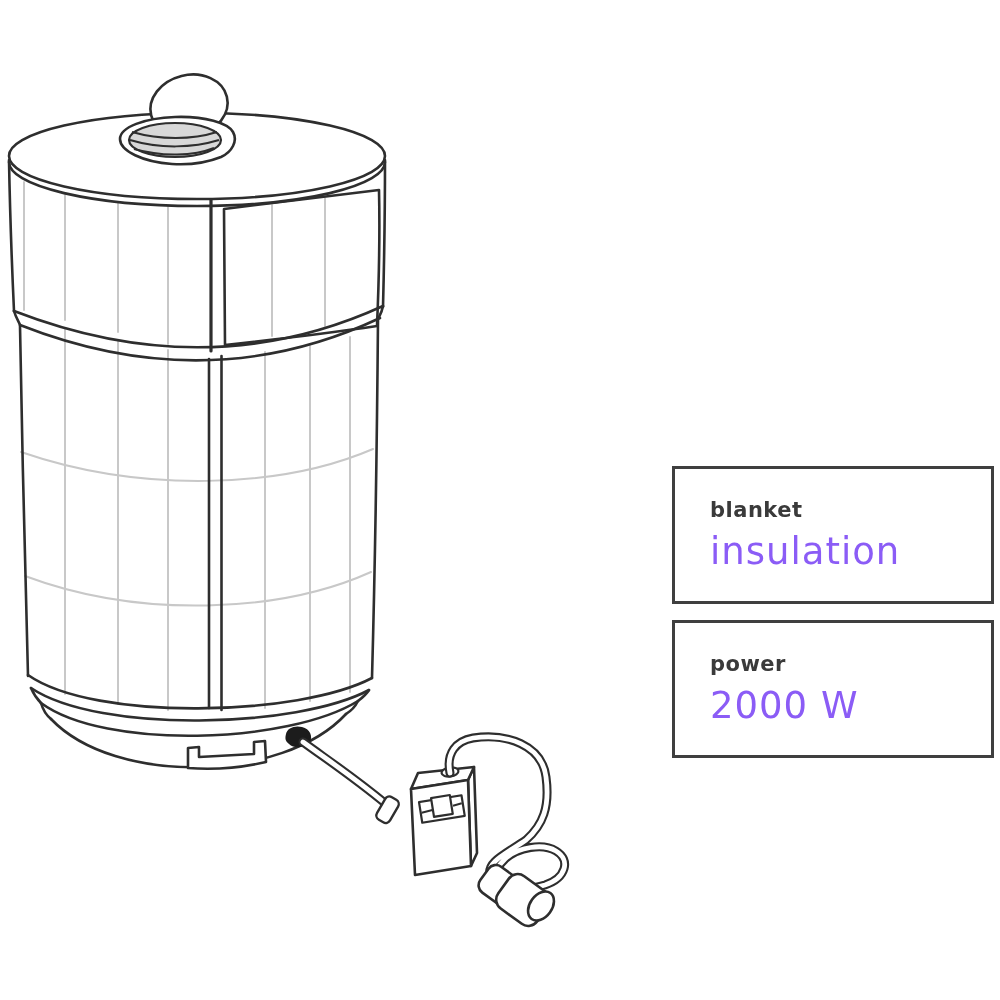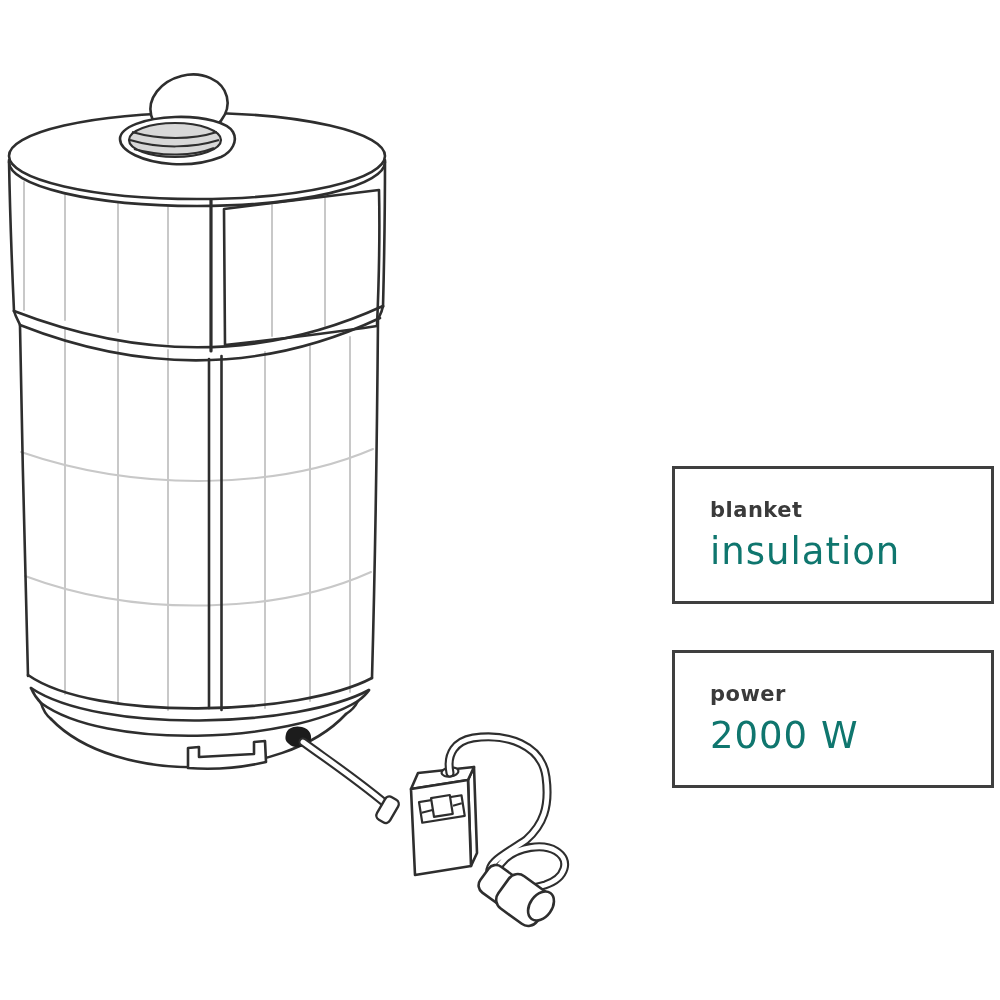--- a/index.html
+++ b/index.html
@@ -6,27 +6,27 @@
   body{width:1000px;height:1000px;position:relative;overflow:hidden;
        font-family:"DejaVu Sans","Liberation Sans",sans-serif;}
   .stage{position:absolute;inset:0;}
   svg{position:absolute;left:0;top:0;}
   .spec-card{
     position:absolute;left:672px;width:322px;height:138px;
     border:3px solid #3f3f3f;background:#ffffff;box-sizing:border-box;
     padding:28px 0 0 35px;
   }
   .spec-card.card-1{top:466px;}
-  .spec-card.card-2{top:650px;}
+  .spec-card.card-2{top:620px;}
   .spec-label{
     font-size:21px;font-weight:600;color:#3a3a3a;letter-spacing:0.5px;
     line-height:1.25;display:block;
   }
   .spec-value{
-    font-size:37px;font-weight:400;color:#0f766e;letter-spacing:1px;
+    font-size:37px;font-weight:400;color:#8b5cf6;letter-spacing:1px;
     line-height:1.2;display:block;margin-top:7px;
   }
 </style>
 </head>
 <body>
 
 <div class="stage">
 
   <svg width="1000" height="1000" viewBox="0 0 1000 1000">
 

